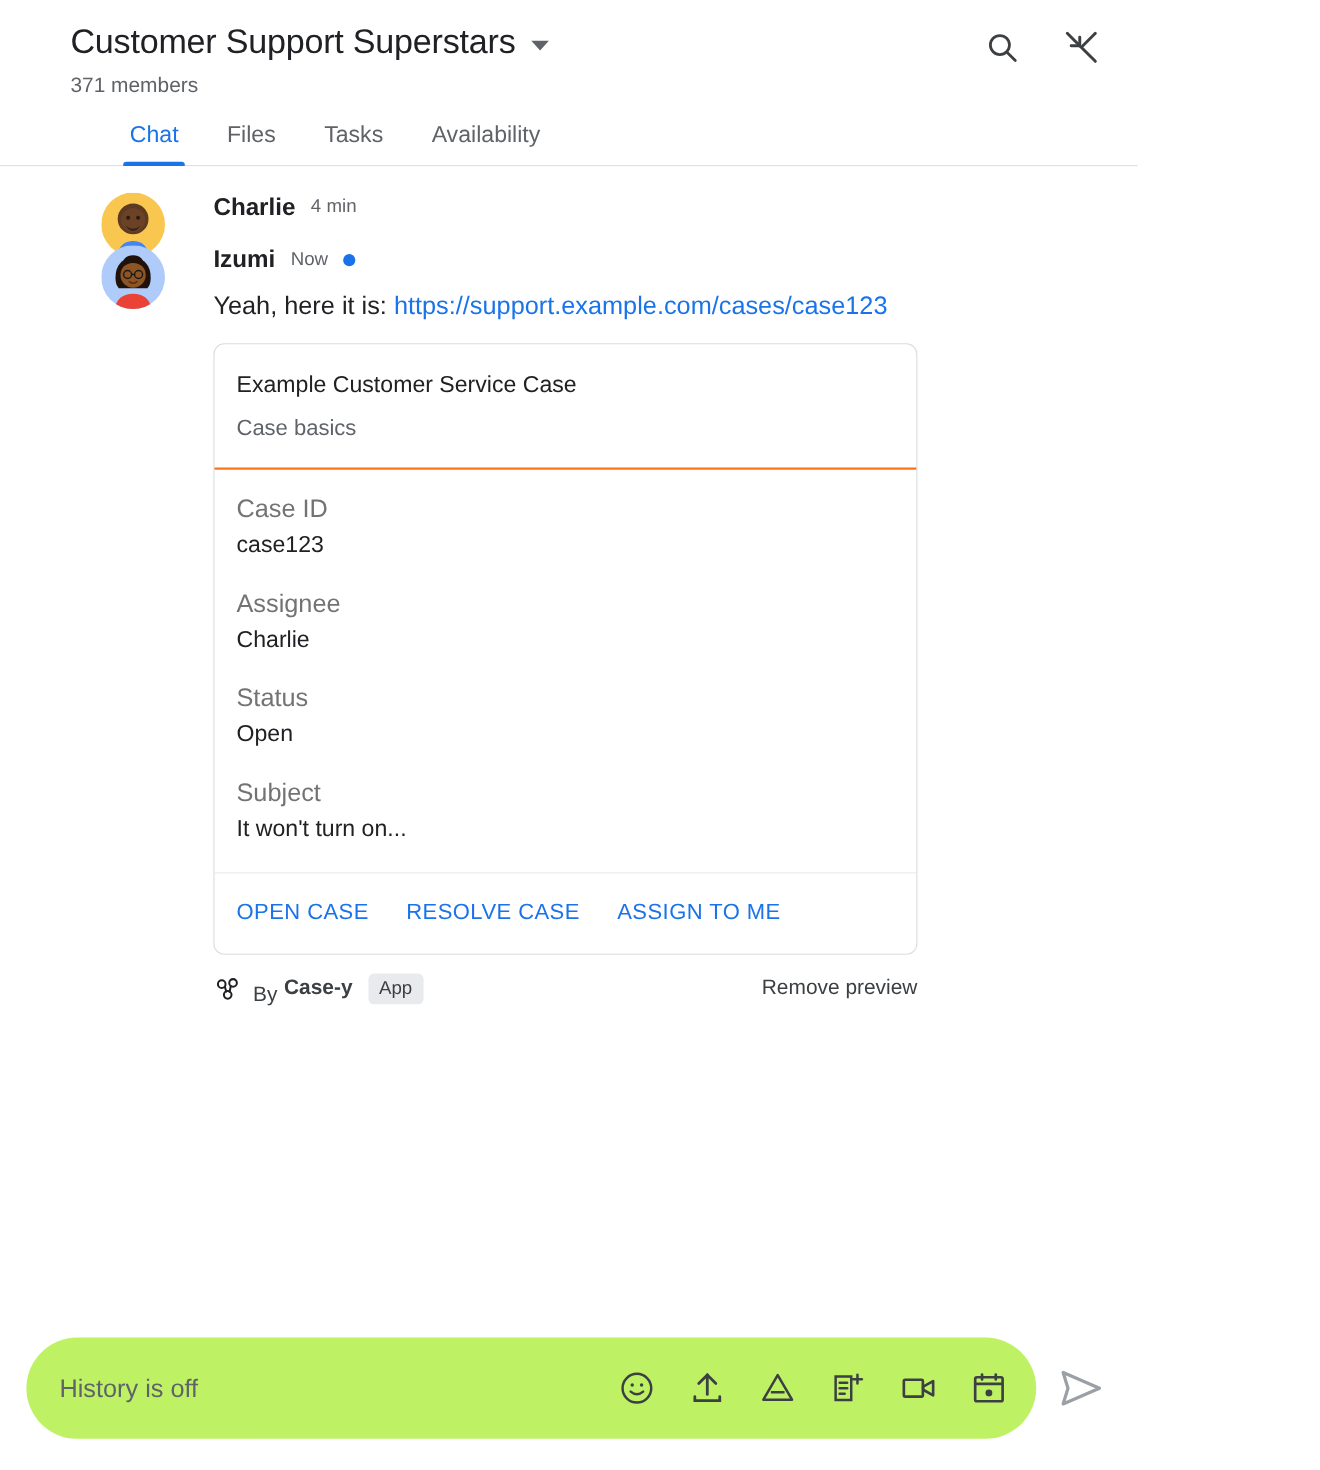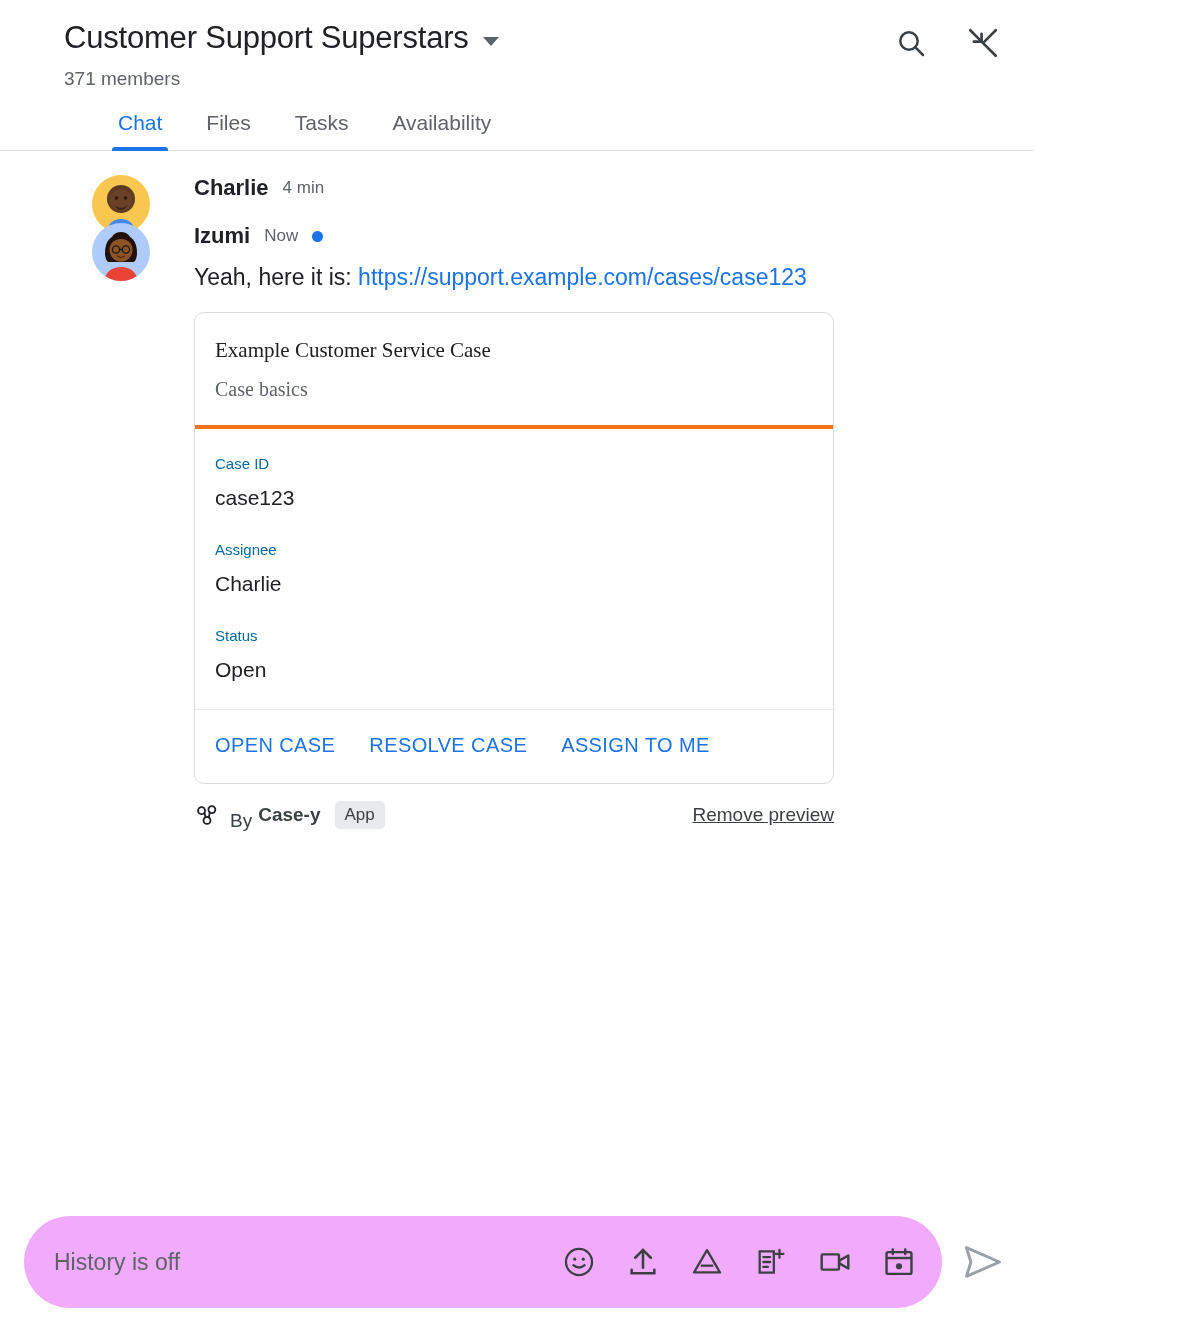--- a/index.html
+++ b/index.html
@@ -169,43 +169,42 @@
   
   .card {
     margin-top: 14px;
     width: 640px;
     border: 1px solid #dadce0;
     border-radius: 10px;
     background: #fff;
   }
   .card-header {
     padding: 22px 20px 22px 20px;
-    border-bottom: 4px solid #f97316;
-    font-family: Liberation Serif, serif;
+    border-bottom: 2px solid #f97316;
   }
   .card-title {
     font-size: 21px;
     color: #202124;
     line-height: 30px;
   }
   .card-subtitle {
     font-size: 20px;
     color: #5f6368;
     margin-top: 10px;
     line-height: 28px;
   }
   .card-body {
     padding: 22px 20px 24px 20px;
     border-bottom: 1px solid #e8eaed;
   }
   .field { margin-bottom: 24px; }
   .field:last-child { margin-bottom: 0; }
   .field-label {
-    font-size: 15px;
-    color: #0369a1;
+    font-size: 23px;
+    color: #737373;
     line-height: 26px;
   }
   .field-value {
     font-size: 21px;
     color: #202124;
     margin-top: 6px;
     line-height: 30px;
   }
   .card-actions {
     display: flex;
@@ -236,35 +235,34 @@
     background: #e8eaed;
     border-radius: 5px;
     font-size: 17px;
     color: #3c4043;
     padding: 4px 10px;
   }
   .remove-preview {
     margin-left: auto;
     font-size: 19px;
     color: #3c4043;
-    text-decoration: underline;
     cursor: pointer;
   }
 
   
   .composer-wrap {
     flex: 0 0 auto;
     padding: 18px 24px 28px 24px;
     display: flex;
     align-items: center;
     gap: 14px;
   }
   .composer {
     flex: 1 1 auto;
-    background: #f0abfc;
+    background: #bef264;
     border-radius: 46px;
     height: 92px;
     display: flex;
     align-items: center;
     padding: 0 26px 0 30px;
   }
   .composer-placeholder {
     font-size: 23px;
     color: #5f6368;
     flex: 1 1 auto;
@@ -378,20 +376,24 @@
               <div class="field-value">case123</div>
             </div>
             <div class="field">
               <div class="field-label">Assignee</div>
               <div class="field-value">Charlie</div>
             </div>
             <div class="field">
               <div class="field-label">Status</div>
               <div class="field-value">Open</div>
             </div>
+            <div class="field">
+              <div class="field-label">Subject</div>
+              <div class="field-value">It won't turn on...</div>
+            </div>
           </div>
           <div class="card-actions">
             <div class="card-action">OPEN CASE</div>
             <div class="card-action">RESOLVE CASE</div>
             <div class="card-action">ASSIGN TO ME</div>
           </div>
         </div>
 
         <div class="card-footer">
           <span>

